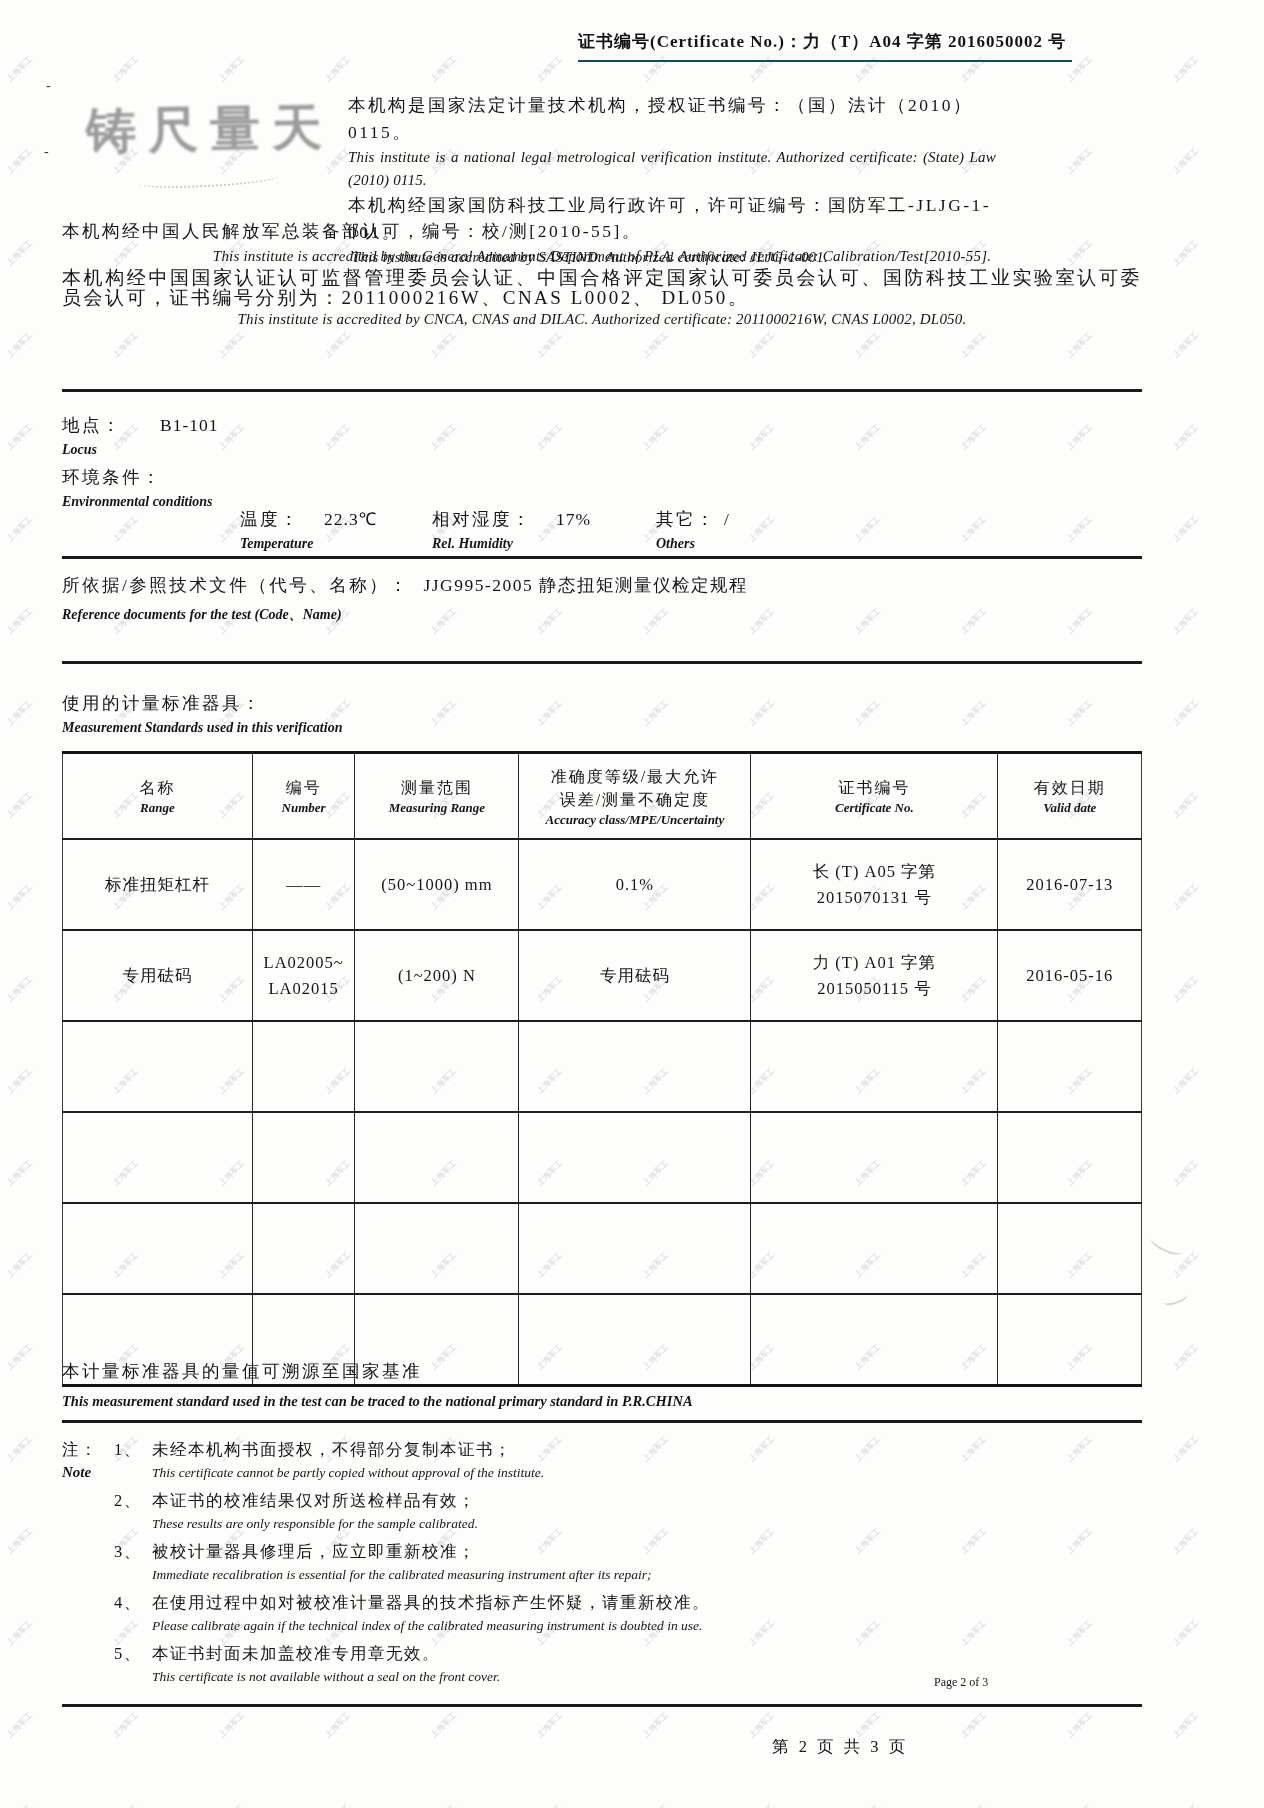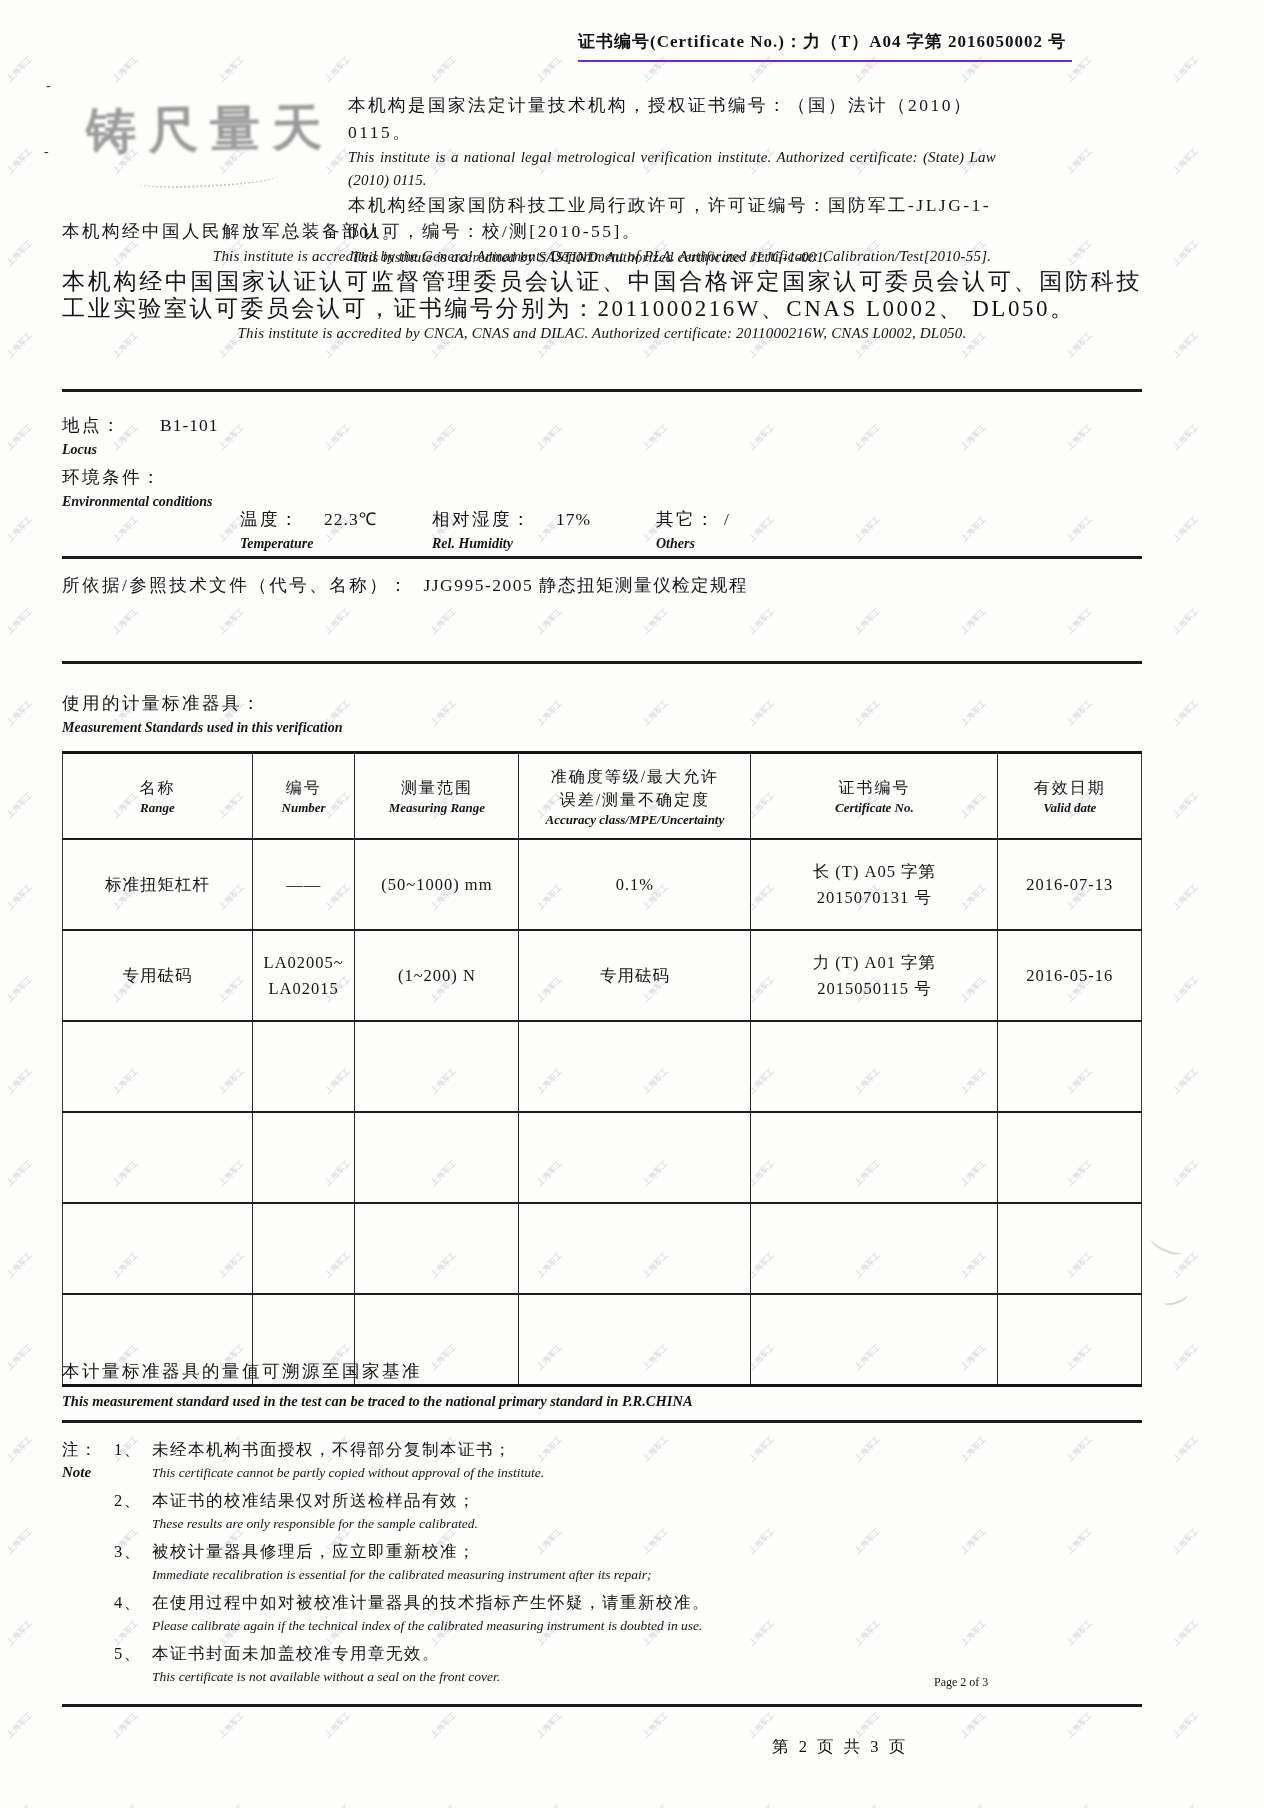--- a/index.html
+++ b/index.html
@@ -4,28 +4,28 @@
 <style>
   html,body{margin:0;padding:0;background:#e8e8e8;}
   .page{
     position:relative;width:1264px;height:1808px;background:#fdfdfc;
     font-family:"Liberation Serif","DejaVu Serif",serif;color:#141414;
     overflow:hidden;margin:0 auto;
   }
   .layer{position:absolute;left:0;top:0;}
   
   .cn{font-size:17.5px;letter-spacing:2.5px;line-height:27px;}
-  .cn-wide{font-size:23px;letter-spacing:2.5px;line-height:27px;text-align:justify;}
+  .cn-wide{font-size:19px;letter-spacing:2.5px;line-height:20px;text-align:justify;}
   .en{font-style:italic;font-size:15px;line-height:23px;letter-spacing:.2px;text-align:center;}
   .en-bold{font-style:italic;font-weight:bold;font-size:14px;line-height:21px;}
   .rule{position:absolute;left:62px;width:1080px;height:3px;background:#1b1b1b;}
   
   .cert-head{
     position:absolute;top:30px;left:578px;font-weight:bold;font-size:17px;
-    letter-spacing:1px;border-bottom:2px solid #6d28d9;padding:0 6px 7px 0;white-space:nowrap;
+    letter-spacing:1px;border-bottom:2px solid #0c4a6e;padding:0 6px 7px 0;white-space:nowrap;
   }
   .margin-dash{position:absolute;color:#333;font-size:14px;}
   
   .stamp{position:absolute;left:86px;top:96px;width:260px;}
   .stamp-large{
     font-weight:bold;font-size:50px;letter-spacing:12px;color:#5a5a5a;
     opacity:.55;filter:blur(1.1px) contrast(1.4);white-space:nowrap;
     font-family:"DejaVu Serif","Liberation Serif",serif;transform:rotate(-1deg);
   }
   .stamp-script{
@@ -133,20 +133,21 @@
   </div>
   <div class="env-group" style="left:656px;top:506px;">
     <div class="cn"><span>其它：</span><span class="env-val" style="margin-left:8px;">/</span></div>
     <div class="en-bold">Others</div>
   </div>
 
   <div class="rule" style="top:556px;"></div>
 
   <div class="ref-block">
     <div class="cn"><span>所依据/参照技术文件（代号、名称）：</span><span class="ref-val">JJG995-2005 静态扭矩测量仪检定规程</span></div>
+    <div class="en-bold" style="margin-top:5px;">Reference documents for the test (Code、Name)</div>
   </div>
 
   <div class="rule" style="top:661px;"></div>
 
   <div class="stds-label">
     <div class="cn">使用的计量标准器具：</div>
     <div class="en-bold">Measurement Standards used in this verification</div>
   </div>
 
   <table class="stds">

